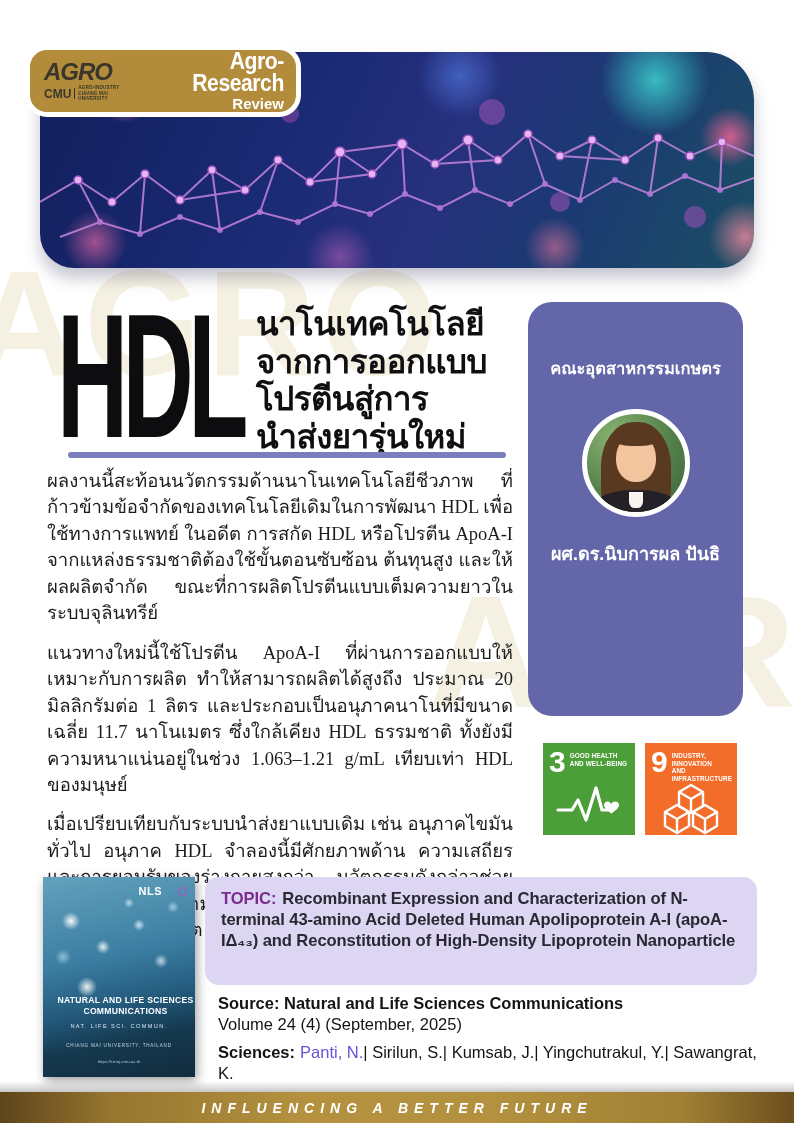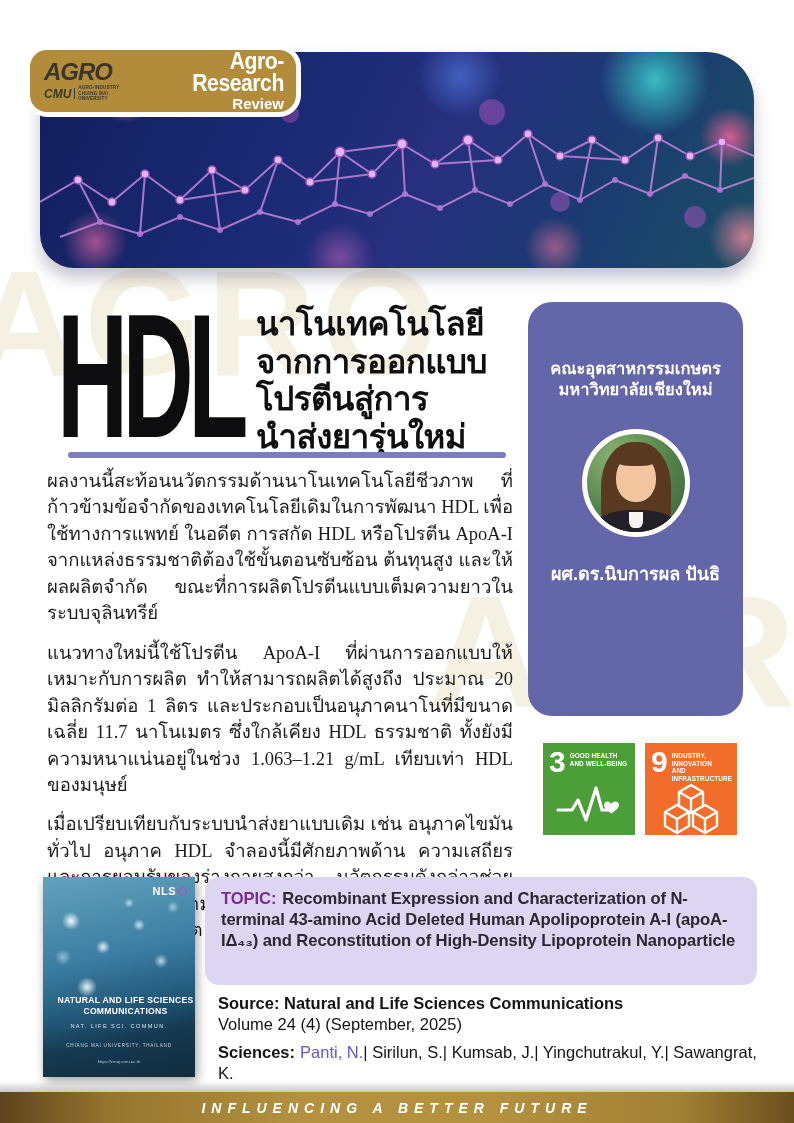--- a/index.html
+++ b/index.html
@@ -29,21 +29,21 @@
       linear-gradient(115deg,#121f5c 0%,#1a2a74 35%,#27307e 55%,#1b3a72 75%,#1b4f63 100%);
   }
   .hero svg { position:absolute; left:0; top:0; }
 
   
   .brandbox { position:absolute; left:25px; top:45px; width:276px; height:72px; z-index:2;
     background:#b28c3a; border:5px solid #ffffff; border-radius:22px;
     display:flex; align-items:center; justify-content:space-between; padding:6px 12px 6px 14px; }
   .logo-agro { color:#3a362c; font-weight:900; font-size:24px; letter-spacing:-1px; line-height:1; font-style:italic; }
   .logo-row { display:flex; align-items:center; gap:3px; margin-top:1px; }
-  .logo-cmu { color:#3a362c; font-weight:900; font-size:12px; font-style:italic; }
+  .logo-cmu { color:#3a362c; font-weight:900; font-size:12px; }
   .logo-div { width:1px; height:11px; background:#3a362c; }
   .logo-sub { color:#3a362c; font-size:4.6px; font-weight:700; line-height:1.2; letter-spacing:.2px; }
   .brand-title { text-align:right; color:#ffffff; line-height:.95; }
   .brand-title .t1 { font-weight:900; font-size:23px; letter-spacing:-0.5px; transform:scaleX(.92); transform-origin:right; }
   .brand-title .t2 { font-weight:900; font-size:15px; margin-top:2px; }
 
   
   .acronym { position:absolute; left:57px; top:288px; z-index:1; color:#0d0d0f;
     font-size:176px; font-weight:900; line-height:1; letter-spacing:-10px;
     transform:scaleX(.56); transform-origin:left top; }
@@ -84,21 +84,21 @@
       radial-gradient(circle at 28px 44px, rgba(255,255,255,.95), rgba(255,255,255,0) 9px),
       radial-gradient(circle at 60px 70px, rgba(255,255,255,.85), rgba(255,255,255,0) 7px),
       radial-gradient(circle at 44px 110px, rgba(255,255,255,.9), rgba(255,255,255,0) 10px),
       radial-gradient(circle at 96px 48px, rgba(230,248,255,.8), rgba(230,248,255,0) 6px),
       radial-gradient(circle at 118px 84px, rgba(230,248,255,.75), rgba(230,248,255,0) 7px),
       radial-gradient(circle at 86px 26px, rgba(230,248,255,.7), rgba(230,248,255,0) 5px),
       radial-gradient(circle at 130px 30px, rgba(210,240,255,.6), rgba(210,240,255,0) 6px),
       radial-gradient(circle at 20px 80px, rgba(210,240,255,.55), rgba(210,240,255,0) 8px),
       linear-gradient(168deg,#64a2bd 0%,#3b7ea2 40%,#235a7c 62%,#15394f 78%,#112c3e 100%);
   }
-  .cover .nls { position:absolute; right:8px; top:8px; font-size:11px; font-weight:800; letter-spacing:.5px; display:flex; align-items:center; gap:2px; }
+  .cover .nls { position:absolute; right:8px; top:8px; font-size:11px; font-weight:800; letter-spacing:.5px; display:flex; align-items:center; gap:16px; }
   .cover .nls-ring { width:9px; height:9px; border:1.6px solid #c73fc7; border-radius:50%; display:inline-block; }
   .cover .ctitle { position:absolute; left:13px; right:0; top:118px; text-align:center; font-size:8.6px; font-weight:800; line-height:1.25; letter-spacing:.3px; }
   .cover .cabbr { position:absolute; left:0; right:0; top:146px; text-align:center; font-size:5.6px; letter-spacing:1.4px; color:#d7e6ef; }
   .cover .caff { position:absolute; left:0; right:0; top:166px; text-align:center; font-size:4.6px; letter-spacing:.8px; color:#c2d5e0; }
   .cover .curl { position:absolute; left:0; right:0; top:182px; text-align:center; font-size:4.4px; color:#b3c8d4; }
 
   .topicbox { position:absolute; left:205px; top:877px; width:552px; height:108px; z-index:1;
     background:#dcd6f2; border-radius:14px; padding:11px 16px;
     font-size:16.6px; font-weight:800; line-height:1.27; color:#2b2833; letter-spacing:-0.1px; }
   .topic-label { color:#7c2c8f; margin-right:6px;text-align:right; }
@@ -225,21 +225,20 @@
 
   <div class="bodycol">
     <p>ผลงานนี้สะท้อนนวัตกรรมด้านนาโนเทคโนโลยีชีวภาพ ที่ก้าวข้ามข้อจำกัดของเทคโนโลยีเดิมในการพัฒนา HDL เพื่อใช้ทางการแพทย์ ในอดีต การสกัด HDL หรือโปรตีน ApoA-I จากแหล่งธรรมชาติต้องใช้ขั้นตอนซับซ้อน ต้นทุนสูง และให้ผลผลิตจำกัด ขณะที่การผลิตโปรตีนแบบเต็มความยาวในระบบจุลินทรีย์</p>
     <p>แนวทางใหม่นี้ใช้โปรตีน ApoA-I ที่ผ่านการออกแบบให้เหมาะกับการผลิต ทำให้สามารถผลิตได้สูงถึง ประมาณ 20 มิลลิกรัมต่อ 1 ลิตร และประกอบเป็นอนุภาคนาโนที่มีขนาดเฉลี่ย 11.7 นาโนเมตร ซึ่งใกล้เคียง HDL ธรรมชาติ ทั้งยังมีความหนาแน่นอยู่ในช่วง 1.063–1.21 g/mL เทียบเท่า HDL ของมนุษย์</p>
     <p>เมื่อเปรียบเทียบกับระบบนำส่งยาแบบเดิม เช่น อนุภาคไขมันทั่วไป อนุภาค HDL จำลองนี้มีศักยภาพด้าน ความเสถียร และการยอมรับของร่างกายสูงกว่า นวัตกรรมดังกล่าวช่วยลดต้นทุน เพิ่มความแม่นยำ และเร่งการพัฒนาเทคโนโลยีการรักษาในอนาคต</p>
   </div>
 
   <div class="panel">
     <div class="faculty">
       <div>คณะอุตสาหกรรมเกษตร</div>
-      <div>มหาวิทยาลัยเชียงใหม่</div>
     </div>
     <div class="avatar-wrap">
       <div class="avatar-hair"></div>
       <div class="avatar-face"></div>
       <div class="avatar-bangs"></div>
       <div class="avatar-body"></div>
       <div class="avatar-shirt"></div>
     </div>
     <div class="pname">ผศ.ดร.นิบการผล ปันธิ</div>
   </div>

